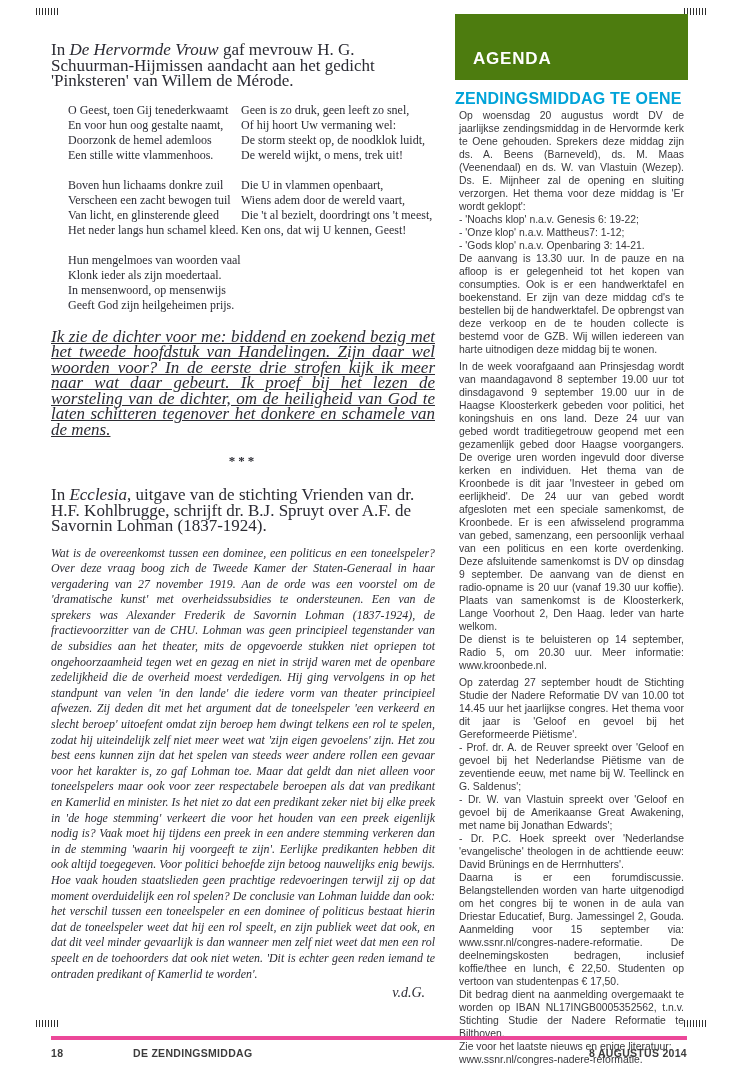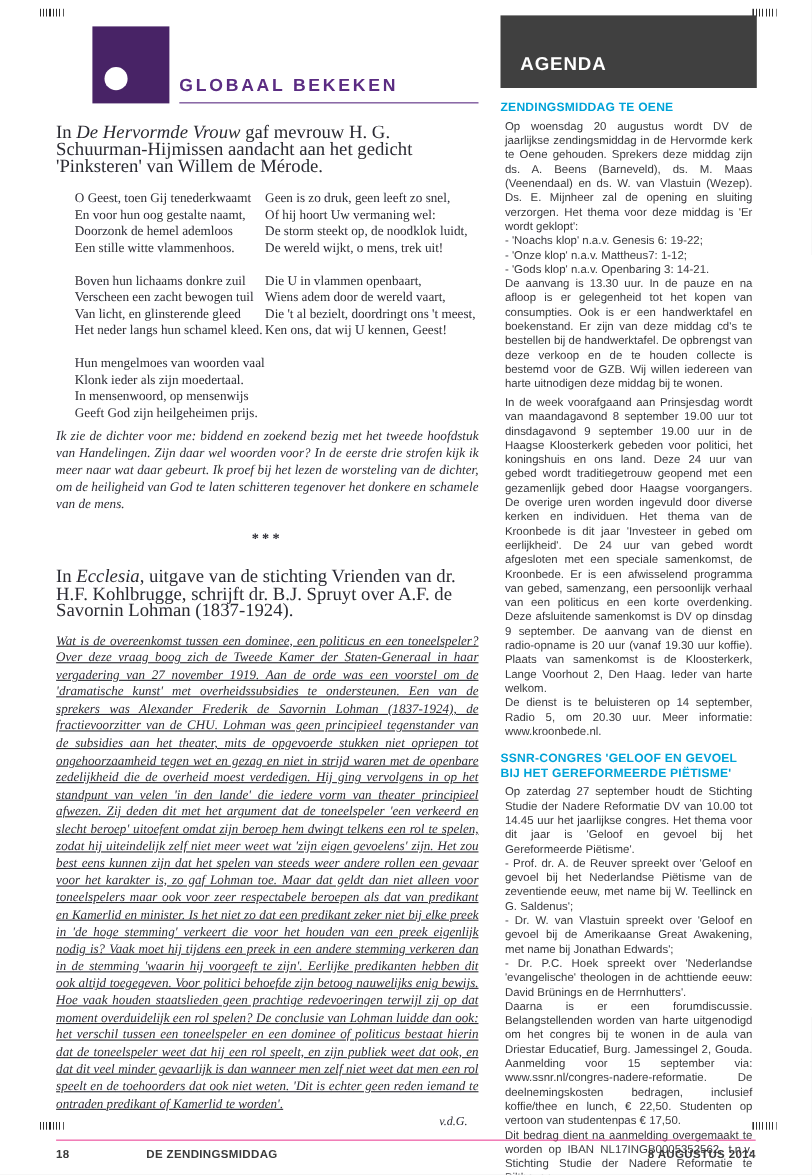--- a/index.html
+++ b/index.html
@@ -36,90 +36,81 @@
   .title-rule{border-bottom:1px solid #5b2c82;}
   .intro{margin:18px 0 0 0;font-size:17px;line-height:15.5px;}
   .intro em{font-style:italic;}
   .poem{display:flex;margin-top:14px;}
   .poem-col{
     font-size:12px;line-height:15px;white-space:pre-line;
   }
   .poem-col1{width:190px;box-sizing:border-box;padding-left:17px;flex:0 0 auto;}
   .poem-col2{flex:1;}
   .commentary{
-    margin:6px 0 0 0;font-style:italic;font-size:12px;line-height:15.5px;
+    margin:16px 0 0 0;font-style:italic;font-size:17px;line-height:15.5px;
     text-align:justify;
+    text-decoration:underline;
   }
   .separator{
     text-align:center;margin:16px 0 12px 0;font-size:13px;letter-spacing:3px;
     font-weight:bold;
   }
   .essay{
     margin:12px 0 0 0;font-style:italic;font-size:11.9px;line-height:15.6px;
     text-align:justify;
-    text-decoration:underline;
   }
   .signature{
-    text-align:right;font-style:italic;font-size:11px;margin-top:3px;
+    text-align:right;font-style:italic;font-size:14px;margin-top:3px;
     padding-right:10px;
   }
 
   
   .right-col{
     position:absolute;left:455px;top:14px;width:233px;
     font-family:"Liberation Sans",sans-serif;
   }
   .agenda-box{
-    height:66px;background:#404040;display:flex;align-items:flex-end;
+    height:66px;background:#4d7c0f;display:flex;align-items:flex-end;
     box-sizing:border-box;padding:0 0 11px 18px;
   }
   .agenda-title{
     color:#ffffff;font-weight:bold;font-size:17px;letter-spacing:0.8px;
   }
   .sec-heading{
-    margin:12px 0 4px 0;font-size:11px;line-height:13px;font-weight:bold;
+    margin:12px 0 4px 0;font-size:16px;line-height:13px;font-weight:bold;
     color:#00a3d8;letter-spacing:0.2px;
   }
   .sec-body{
     margin:4px;font-size:10.4px;line-height:13px;color:#38383c;
     text-align:justify;white-space:pre-line;
   }
 
   
   .footer{
     position:absolute;left:51px;top:1036px;width:636px;
-    border-top:1px solid #ec4899;padding-top:7px;
+    border-top:4px solid #ec4899;padding-top:7px;
     display:flex;align-items:baseline;
     font-family:"Liberation Sans",sans-serif;font-size:10.5px;font-weight:bold;
     color:#3c3c3c;letter-spacing:0.3px;
   }
   .page-num{width:82px;}
   .pub-name{flex:1;}
   .footer-date{text-align:left;}
 </style>
 </head>
 <body>
 
 <div class="page">
 
   <div class="regmark tl"></div>
   <div class="regmark tr"></div>
   <div class="regmark bl"></div>
   <div class="regmark br"></div>
 
   <main class="left-col">
-    <header class="masthead">
-      <div class="logo">
-        <span class="logo-dot"></span>
-      </div>
-      <div class="title-block">
-        <h1 class="col-title">GLOBAAL BEKEKEN</h1>
-        <div class="title-rule"></div>
-      </div>
-    </header>
 
     <p class="intro"><span>In </span><em>De Hervormde Vrouw</em><span> gaf mevrouw H. G. Schuurman-Hijmissen aandacht aan het gedicht 'Pinksteren' van Willem de Mérode.</span></p>
 
     <div class="poem">
       <div class="poem-col poem-col1">O Geest, toen Gij tenederkwaamt
 En voor hun oog gestalte naamt,
 Doorzonk de hemel ademloos
 Een stille witte vlammenhoos.
 
 Boven hun lichaams donkre zuil
@@ -166,21 +157,20 @@
 - 'Gods klop' n.a.v. Openbaring 3: 14-21.
 De aanvang is 13.30 uur. In de pauze en na afloop is er gelegenheid tot het kopen van consumpties. Ook is er een handwerktafel en boekenstand. Er zijn van deze middag cd's te bestellen bij de handwerktafel. De opbrengst van deze verkoop en de te houden collecte is bestemd voor de GZB. Wij willen iedereen van harte uitnodigen deze middag bij te wonen.</p>
     </section>
 
     <section>
       <p class="sec-body">In de week voorafgaand aan Prinsjesdag wordt van maandagavond 8 september 19.00 uur tot dinsdagavond 9 september 19.00 uur in de Haagse Kloosterkerk gebeden voor politici, het koningshuis en ons land. Deze 24 uur van gebed wordt traditiegetrouw geopend met een gezamenlijk gebed door Haagse voorgangers. De overige uren worden ingevuld door diverse kerken en individuen. Het thema van de Kroonbede is dit jaar 'Investeer in gebed om eerlijkheid'. De 24 uur van gebed wordt afgesloten met een speciale samenkomst, de Kroonbede. Er is een afwisselend programma van gebed, samenzang, een persoonlijk verhaal van een politicus en een korte overdenking. Deze afsluitende samenkomst is DV op dinsdag 9 september. De aanvang van de dienst en radio-opname is 20 uur (vanaf 19.30 uur koffie). Plaats van samenkomst is de Kloosterkerk, Lange Voorhout 2, Den Haag. Ieder van harte welkom.
 De dienst is te beluisteren op 14 september, Radio 5, om 20.30 uur. Meer informatie: www.kroonbede.nl.</p>
     </section>
 
     <section>
-      <h2 class="sec-heading">SSNR-CONGRES 'GELOOF EN GEVOEL BIJ HET GEREFORMEERDE PIËTISME'</h2>
       <p class="sec-body">Op zaterdag 27 september houdt de Stichting Studie der Nadere Reformatie DV van 10.00 tot 14.45 uur het jaarlijkse congres. Het thema voor dit jaar is 'Geloof en gevoel bij het Gereformeerde Piëtisme'.
 - Prof. dr. A. de Reuver spreekt over 'Geloof en gevoel bij het Nederlandse Piëtisme van de zeventiende eeuw, met name bij W. Teellinck en G. Saldenus';
 - Dr. W. van Vlastuin spreekt over 'Geloof en gevoel bij de Amerikaanse Great Awakening, met name bij Jonathan Edwards';
 - Dr. P.C. Hoek spreekt over 'Nederlandse 'evangelische' theologen in de achttiende eeuw: David Brünings en de Herrnhutters'.
 Daarna is er een forumdiscussie. Belangstellenden worden van harte uitgenodigd om het congres bij te wonen in de aula van Driestar Educatief, Burg. Jamessingel 2, Gouda. Aanmelding voor 15 september via: www.ssnr.nl/congres-nadere-reformatie. De deelnemingskosten bedragen, inclusief koffie/thee en lunch, € 22,50. Studenten op vertoon van studentenpas € 17,50.
 Dit bedrag dient na aanmelding overgemaakt te worden op IBAN NL17INGB0005352562, t.n.v. Stichting Studie der Nadere Reformatie te Bilthoven.
 Zie voor het laatste nieuws en enige literatuur:
 www.ssnr.nl/congres-nadere-reformatie.</p>
     </section>
   </aside>

